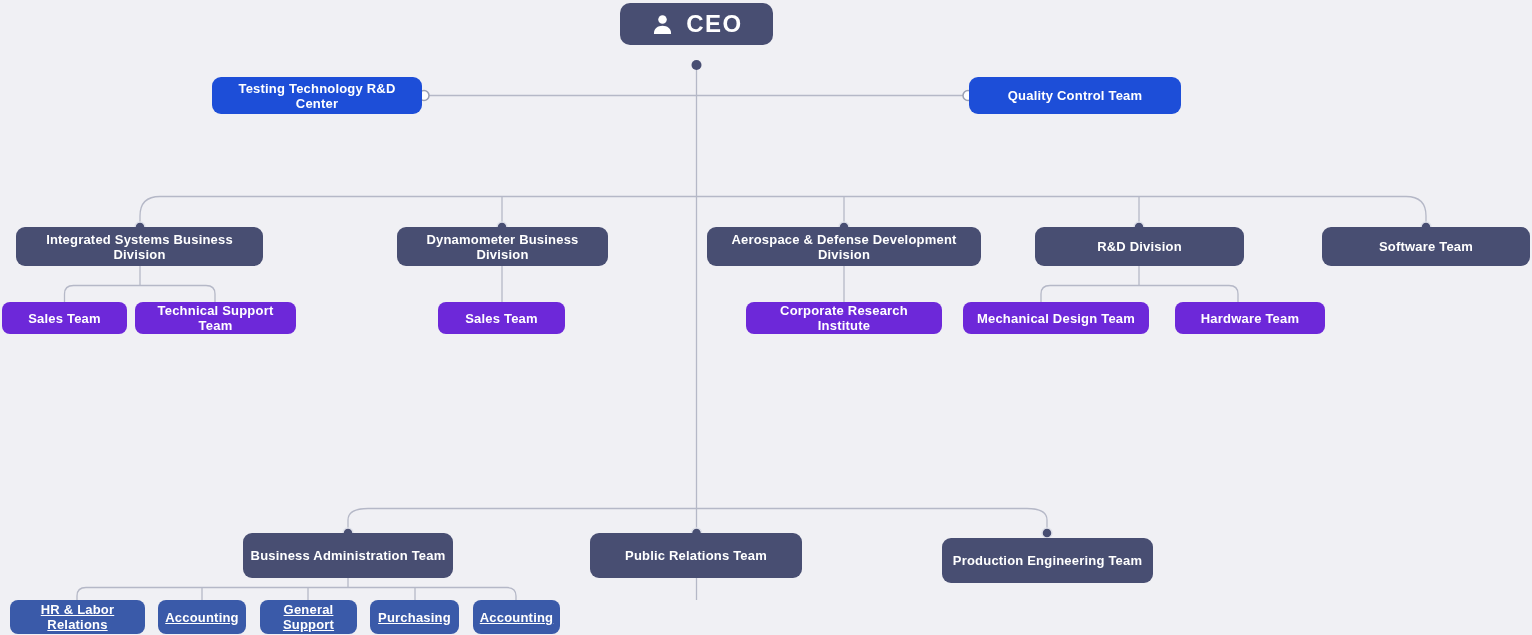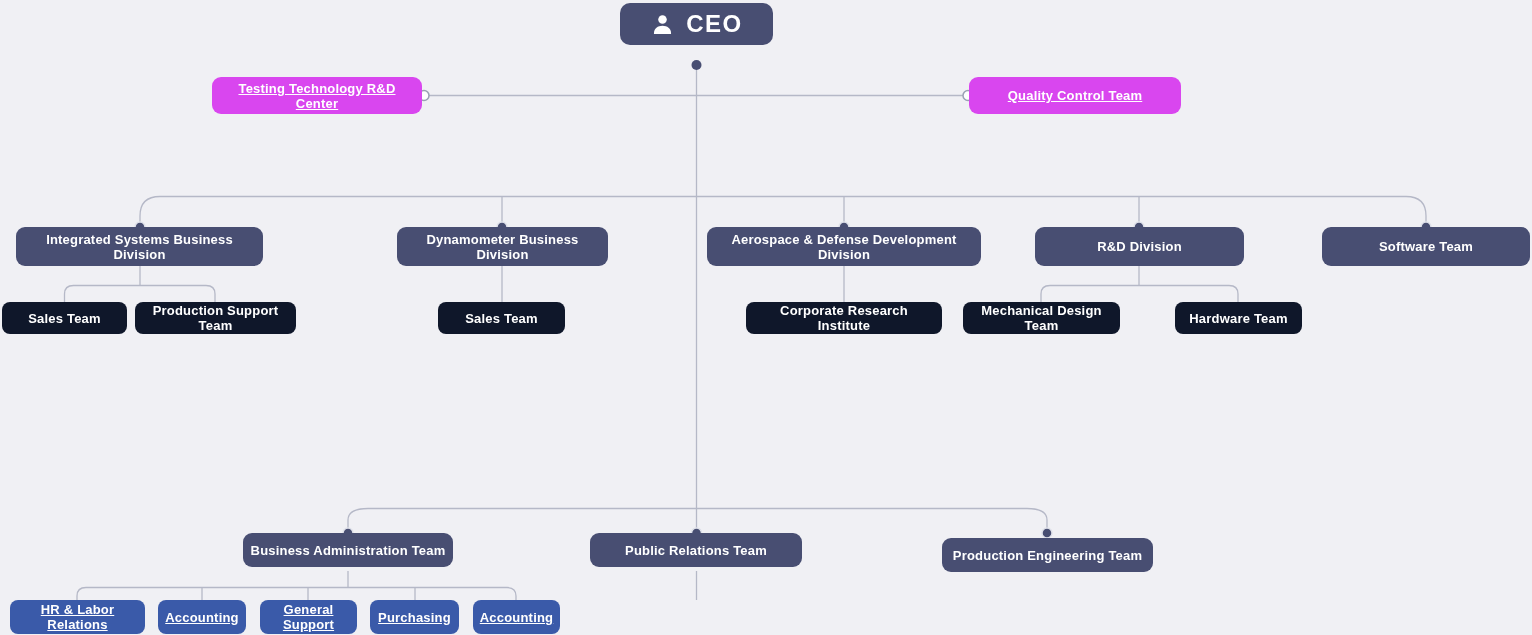--- a/index.html
+++ b/index.html
@@ -9,23 +9,23 @@
     font-family:"Liberation Sans",sans-serif;
   }
   .lines{position:absolute;left:0;top:0;}
   .node{
     position:absolute;display:flex;align-items:center;justify-content:center;
     box-sizing:border-box;color:#ffffff;text-align:center;
     border-radius:9px;font-size:13px;font-weight:600;letter-spacing:.2px;
     padding:0 6px;cursor:pointer;user-select:none;
   }
   .division{background:#484e72;height:39px;justify-content:center;}
-  .lvl2{background:#d946ef;height:37px;text-decoration:underline;}
-  .bottomdiv{background:#484e72;height:34px;text-align:center;}
-  .team{background:#0f172a;height:32px;border-radius:8px;}
+  .lvl2{background:#1d4ed8;height:37px;}
+  .bottomdiv{background:#484e72;height:45px;text-align:center;}
+  .team{background:#6d28d9;height:32px;border-radius:8px;}
   .team-b{background:#3a5aa9;height:34px;border-radius:8px;text-decoration:underline;}
   .ceo{
     background:#484e72;height:42px;border-radius:10px;
     font-size:24px;font-weight:700;letter-spacing:1.5px;gap:11px;
   }
   .ceo .icon{display:flex;align-items:center;}
 </style>
 </head>
 <body>
 
@@ -106,32 +106,32 @@
     <span>R&amp;D Division</span>
   </div>
   <div class="node division" style="left:1322px;top:227px;width:208px">
     <span>Software Team</span>
   </div>
 
   <div class="node team" style="left:2px;top:302px;width:125px">
     <span>Sales Team</span>
   </div>
   <div class="node team" style="left:135px;top:302px;width:161px">
-    <span>Production Support Team</span>
+    <span>Technical Support Team</span>
   </div>
   <div class="node team" style="left:438px;top:302px;width:127px">
     <span>Sales Team</span>
   </div>
   <div class="node team" style="left:746px;top:302px;width:196px">
     <span>Corporate Research Institute</span>
   </div>
-  <div class="node team" style="left:963px;top:302px;width:157px">
+  <div class="node team" style="left:963px;top:302px;width:186px">
     <span>Mechanical Design Team</span>
   </div>
-  <div class="node team" style="left:1175px;top:302px;width:127px">
+  <div class="node team" style="left:1175px;top:302px;width:150px">
     <span>Hardware Team</span>
   </div>
 
   <div class="node bottomdiv" style="left:243px;top:533px;width:210px">
     <span>Business Administration Team</span>
   </div>
   <div class="node bottomdiv" style="left:590px;top:533px;width:212px">
     <span>Public Relations Team</span>
   </div>
   <div class="node bottomdiv" style="left:942px;top:538px;width:211px">

